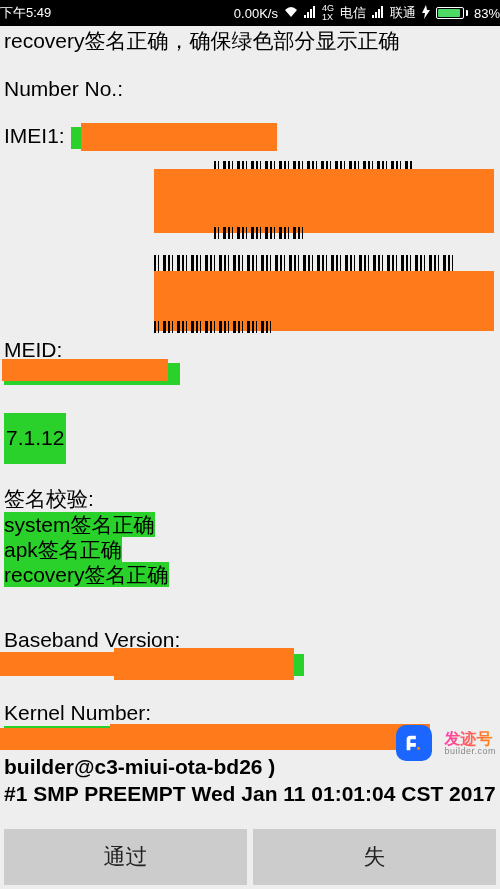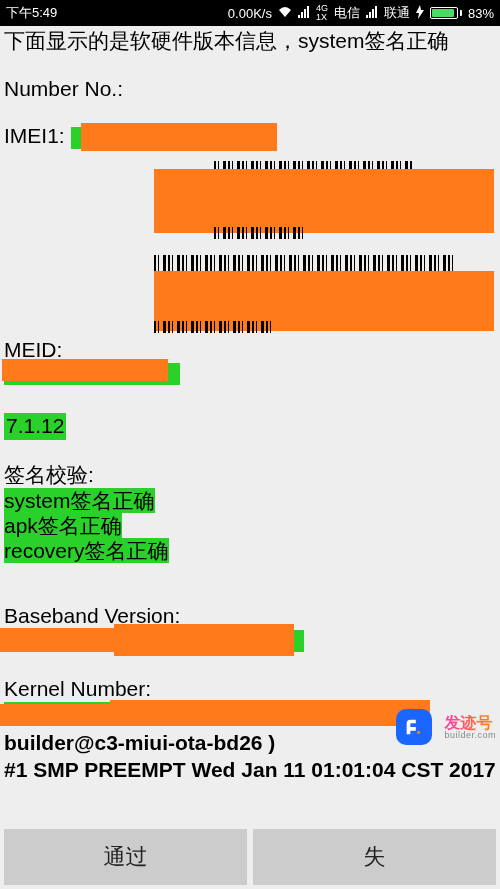--- a/index.html
+++ b/index.html
@@ -1,20 +1,20 @@
 <!DOCTYPE html>
 <html><head>
 <meta charset="utf-8">
 <style>
   * { margin: 0; padding: 0; box-sizing: border-box; }
   html, body { width: 500px; height: 889px; overflow: hidden; font-family: Arial, "Microsoft YaHei", sans-serif; }
   body { background: #eee; display: flex; flex-direction: column; }
 
   
-  .status-bar { height: 26px; background: #000; color: #fff; display: flex; align-items: center; font-size: 13px; padding: 0 6px; justify-content: space-between; }
+  .status-bar { height: 26px; background: #000; color: #fff; display: flex; align-items: center; font-size: 13px; padding: 0 0; justify-content: space-between; }
   .status-left, .status-right { display: flex; align-items: center; gap: 6px; }
   .battery { display: inline-flex; align-items: center; }
   .battery-shell { width: 28px; height: 12px; border: 1px solid #fff; border-radius: 2px; position: relative; margin-right: 2px; }
   .battery-fill { position: absolute; left: 1px; top: 1px; bottom: 1px; width: 83%; background: #4cd964; border-radius: 1px; }
   .battery-tip { width: 2px; height: 6px; background: #fff; border-radius: 0 1px 1px 0; }
 
   .content { flex: 1; padding: 2px 4px 0 4px; color: #000; font-size: 21px; line-height: 1.25; position: relative; }
   .instr { margin-bottom: 22px; }
 
   .row { display: flex; align-items: flex-end; flex-wrap: wrap; }
@@ -35,21 +35,21 @@
 
   .section-gap { height: 22px; }
 
   .sig-line { line-height: 1.2; }
 
   .kernel-extra { font-size: 21px; font-weight: bold; }
 
   .btn-row { display: flex; gap: 6px; padding: 4px; background: #eee; }
   .btn { flex: 1; height: 56px; background: #ccc; display: flex; align-items: center; justify-content: center; font-size: 22px; color: #222; cursor: pointer; }
 
-  .watermark { position: absolute; right: 4px; bottom: 80px; display: flex; align-items: center; gap: 12px; }
+  .watermark { position: absolute; right: 4px; bottom: 64px; display: flex; align-items: center; gap: 12px; }
   .wm-badge { width: 36px; height: 36px; background: #1a66ff; border-radius: 10px; display: flex; align-items: center; justify-content: center; }
   .wm-badge svg { width: 22px; height: 22px; }
   .wm-text { display: flex; flex-direction: column; line-height: 1; }
   .wm-cn { font-size: 16px; font-weight: bold; background: linear-gradient(90deg,#ff3ab0,#ff8a00); -webkit-background-clip: text; color: transparent; }
   .wm-en { font-size: 9px; color: #888; letter-spacing: 0.5px; }
 </style>
 </head>
 <body>
 
 <div class="status-bar">
@@ -86,21 +86,21 @@
           <span class="battery-fill"></span>
         </span>
         <span class="battery-tip"></span>
     </span>
     <span>83%</span>
   </div>
 </div>
 
 <div class="content">
 
-  <div class="instr">下面显示的是软硬件版本信息，system签名正确</div>
+  <div class="instr">recovery签名正确，确保绿色部分显示正确</div>
 
   <div>Number No.:</div>
 
   <div style="height:20px"></div>
 
   
   <div class="row">
     <span class="label">IMEI1: </span>
     <span class="green" style="width:160px;height:22px;position:relative;">
       <span class="orange" style="position:absolute;left:10px;top:-4px;width:196px;height:28px;"></span>
@@ -127,21 +127,21 @@
 
   
   <div>MEID:</div>
   <span class="green" style="width:176px;height:22px;position:relative;display:inline-block">
     <span class="orange" style="position:absolute;left:-2px;top:-4px;width:166px;height:22px;"></span>
   </span>
 
   <div class="section-gap"></div>
 
   
-  <span class="green" style="padding:0 2px">7.1.12</span>
+  <span class="green" style="padding:12px 2px">7.1.12</span>
 
   <div class="section-gap"></div>
 
   
   <div>签名校验:</div>
   <div class="sig-line"><span class="green">system签名正确</span></div>
   <div class="sig-line"><span class="green">apk签名正确</span></div>
   <div class="sig-line"><span class="green">recovery签名正确</span></div>
 
   <div style="height:40px"></div>

